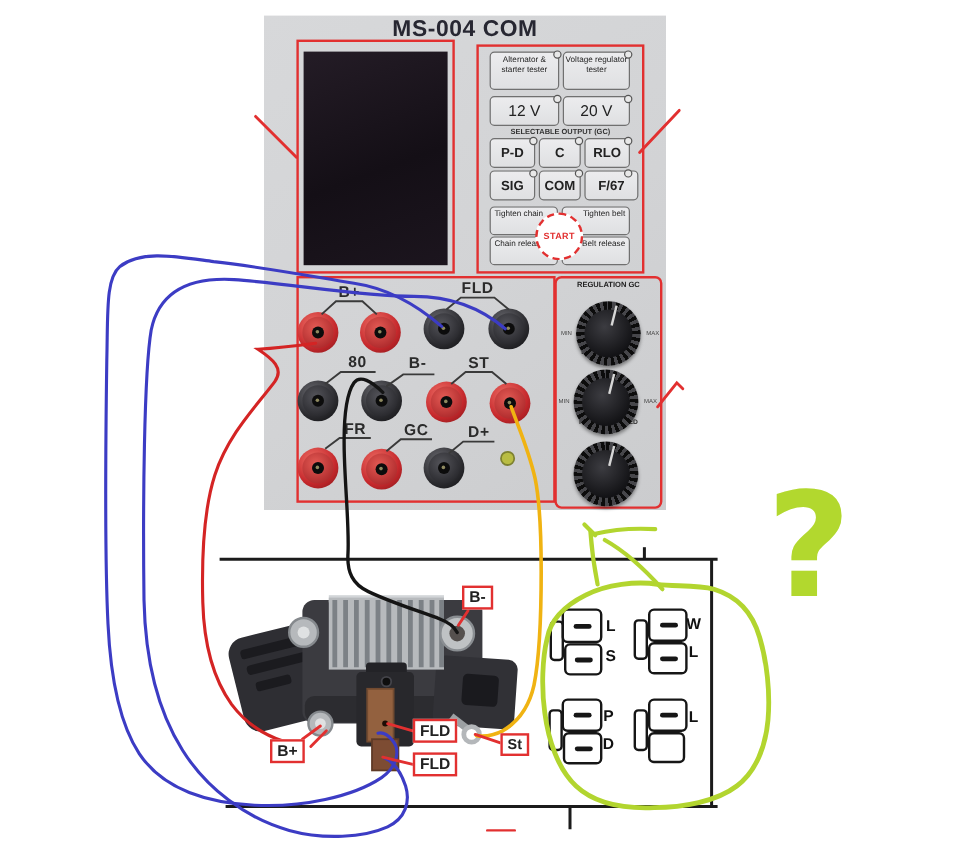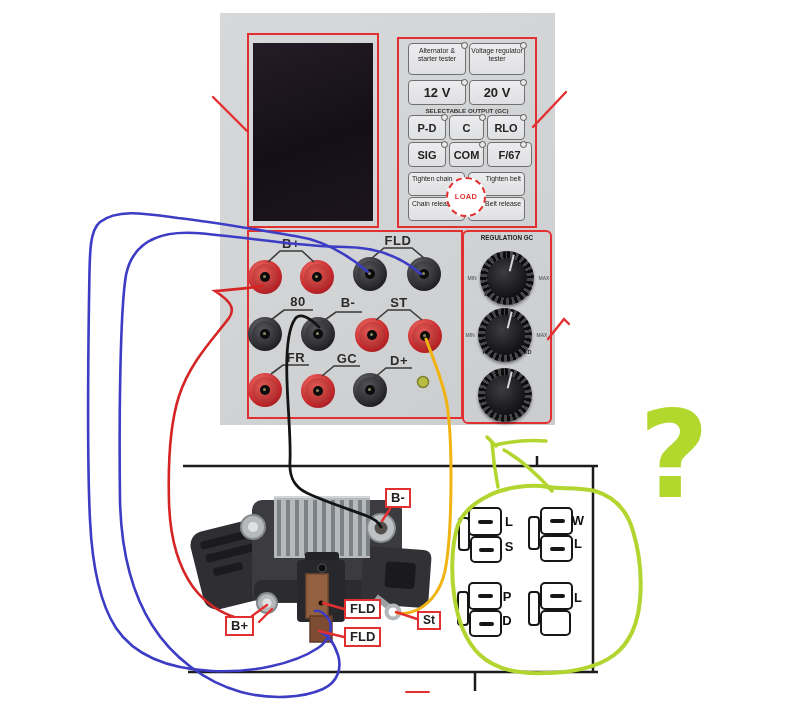--- a/index.html
+++ b/index.html
@@ -16,21 +16,21 @@
   #screen{left:4px;top:8px;right:4px;bottom:5px;
           background:linear-gradient(160deg,#241c26 0%,#140f16 55%,#1c151e 100%);}
 
   
   #btn-panel{left:177px;top:24px;width:136px;height:187px;border:2px solid #e23030;}
   .btn{position:absolute;background:linear-gradient(#ececee,#dfe0e2);border:1px solid #707070;
        border-radius:4px;color:#222;text-align:center;box-sizing:border-box;}
   .ind{position:absolute;top:-1px;right:1px;width:5px;height:5px;border:1px solid #555;
        border-radius:50%;background:#e8e8e8;}
   .btn-big{font-size:6.8px;line-height:1.2;padding-top:3px;}
-  .btn-volt{font-size:13px;font-weight:bold;line-height:24px;}
+  .btn-volt{font-size:13px;font-weight:normal;line-height:24px;}
   .btn-out{font-size:11px;font-weight:600;line-height:24px;}
   .btn-chain{font-size:6.8px;line-height:1.25;padding-top:2px;}
   #sel-header{left:0;right:0;top:68px;text-align:center;font-size:6.2px;color:#333;font-weight:600;}
   #start-btn{left:47px;top:138px;width:36px;height:36px;border:2px dashed #e23030;border-radius:50%;
              background:#fff;color:#e23030;font-size:7.5px;font-weight:bold;text-align:center;
              line-height:36px;letter-spacing:.3px;}
 
   
   #term-panel{left:27px;top:217px;width:212px;height:185px;border:2px solid #e23030;}
   .post{position:absolute;width:34px;height:34px;border-radius:50%;}
@@ -75,20 +75,21 @@
   #overlay{left:0;top:0;z-index:5;pointer-events:none;}
   #photo,#btn-panel,#term-panel,#reg-box,#connector{position:absolute;}
   #photo{z-index:1;} #connector{z-index:1;}
 </style>
 </head>
 <body>
 
 <div id="page">
 
   <div id="photo" class="abs">
+    <div id="photo-title" class="abs">MS-004 COM</div>
 
     <div id="screen-box" class="abs">
       <div id="screen" class="abs"></div>
     </div>
 
     <div id="btn-panel" class="abs">
       <div class="btn btn-big" style="left:9px;top:4px;width:58px;height:32px">Alternator &amp; starter tester</div>
       <span class="ind" style="left:62px;top:3px;right:auto"></span>
       <div class="btn btn-big" style="left:70px;top:4px;width:56px;height:32px">Voltage regulator tester</div>
       <span class="ind" style="left:121px;top:3px;right:auto"></span>
@@ -111,21 +112,21 @@
       <span class="ind" style="left:42px;top:102px;right:auto"></span>
       <div class="btn btn-out" style="left:50px;top:103px;width:35px;height:25px">COM</div>
       <span class="ind" style="left:80px;top:102px;right:auto"></span>
       <div class="btn btn-out" style="left:88px;top:103px;width:45px;height:25px">F/67</div>
       <span class="ind" style="left:121px;top:102px;right:auto"></span>
 
       <div class="btn btn-chain" style="left:9px;top:133px;width:57px;height:24px;text-align:left;padding-left:3px">Tighten chain</div>
       <div class="btn btn-chain" style="left:69px;top:133px;width:57px;height:24px;text-align:right;padding-right:3px">Tighten belt</div>
       <div class="btn btn-chain" style="left:9px;top:158px;width:57px;height:24px;text-align:left;padding-left:3px">Chain release</div>
       <div class="btn btn-chain" style="left:69px;top:158px;width:57px;height:24px;text-align:right;padding-right:3px">Belt release</div>
-      <div id="start-btn" class="abs">LOAD</div>
+      <div id="start-btn" class="abs">START</div>
     </div>
 
     <div id="term-panel" class="abs">
       <div class="tlabel" style="left:42px;top:11px">B+</div>
       <div class="tlabel" style="left:149px;top:8px">FLD</div>
       <div class="tlabel" style="left:49px;top:69px">80</div>
       <div class="tlabel" style="left:99px;top:70px">B-</div>
       <div class="tlabel" style="left:150px;top:70px">ST</div>
       <div class="tlabel" style="left:47px;top:125px">FR</div>
       <div class="tlabel" style="left:98px;top:126px">GC</div>

